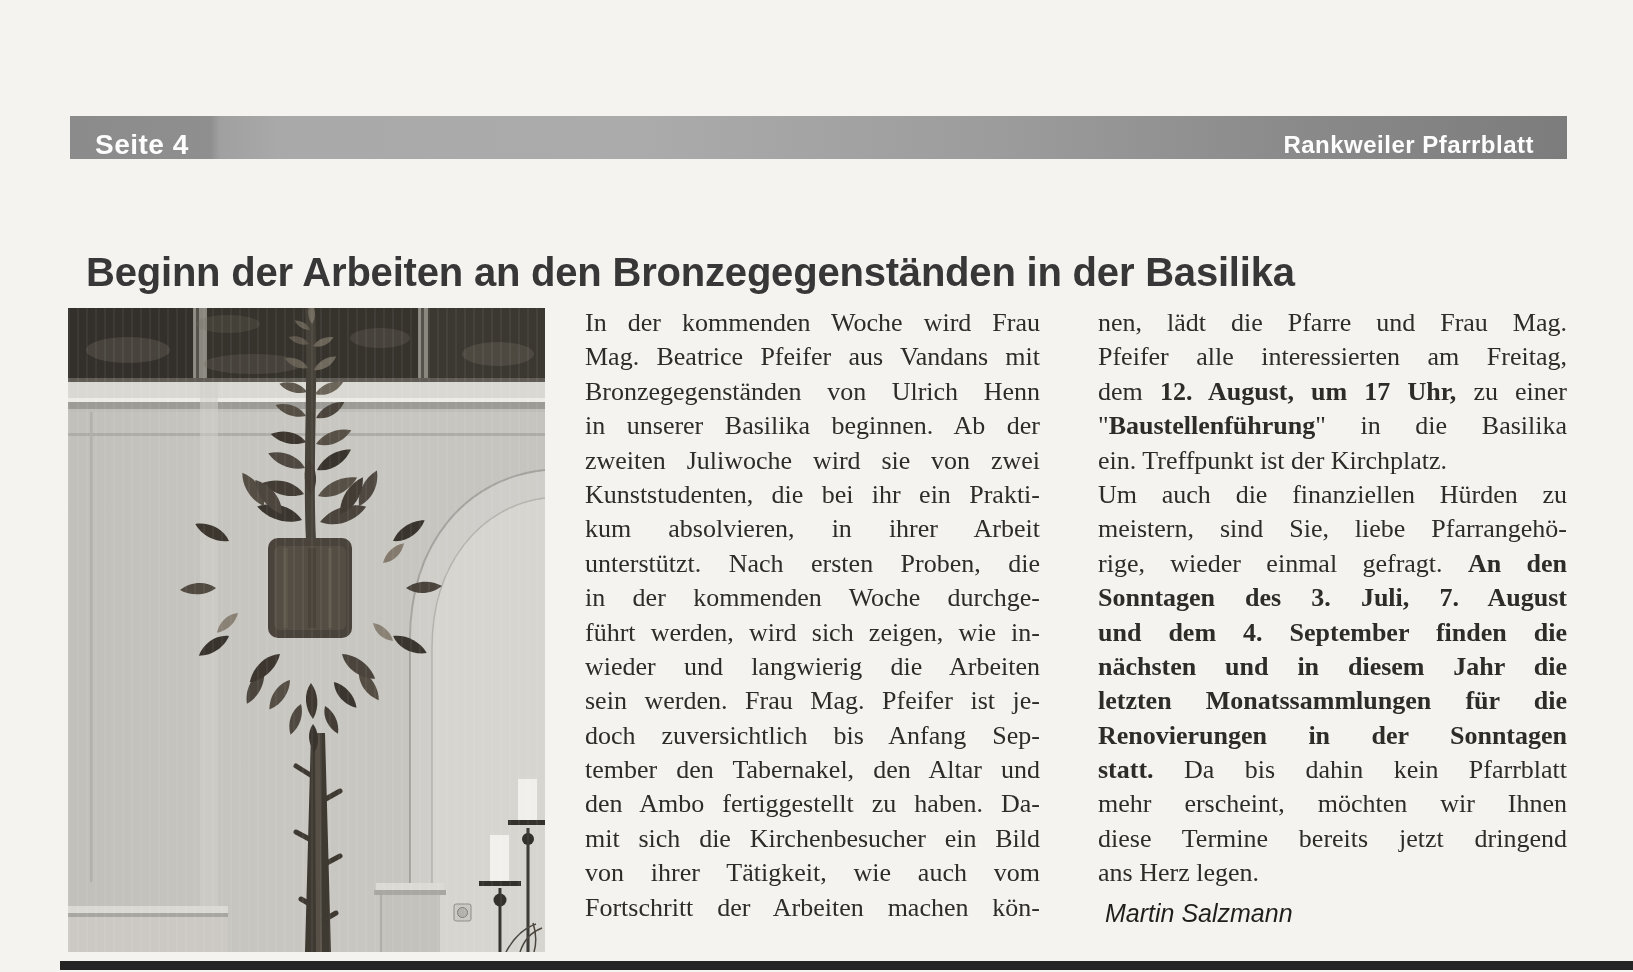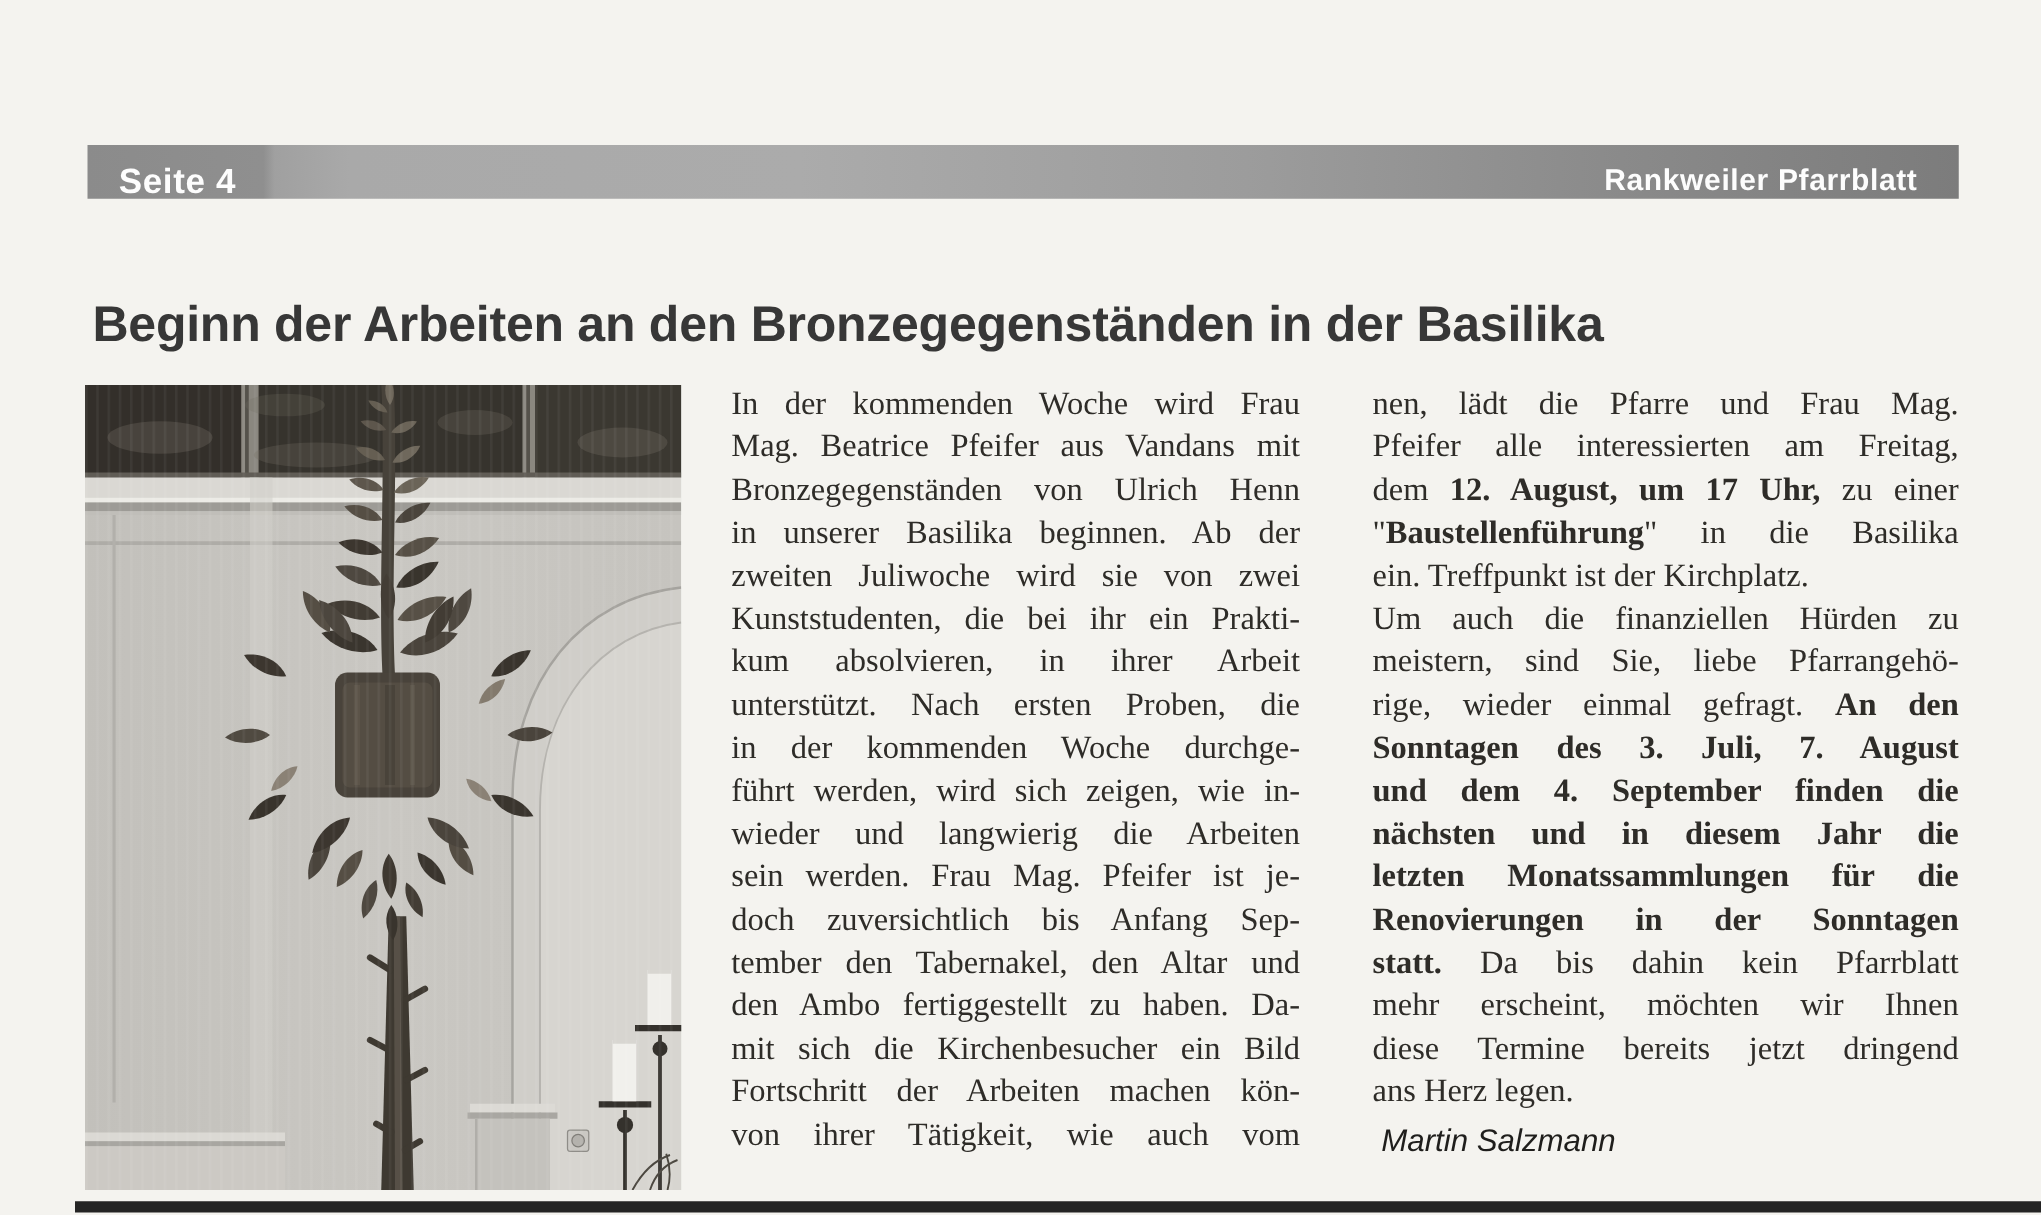--- a/index.html
+++ b/index.html
@@ -28,21 +28,21 @@
     font-family:"Liberation Sans",sans-serif;font-weight:bold;font-size:28px;
     color:var(--bar-text);letter-spacing:.5px;
   }
   .bar .pub{
     position:absolute;right:33px;top:0;line-height:58px;
     font-family:"Liberation Sans",sans-serif;font-weight:bold;font-size:24px;
     color:var(--bar-text);letter-spacing:.5px;
   }
   
   .title{
-    position:absolute;left:74px;top:237px;width:1490px;margin:0;
+    position:absolute;left:74px;top:237px;width:1490px;margin:12px;
     font-family:"Liberation Sans",sans-serif;font-weight:bold;font-size:40px;
     line-height:46px;color:var(--title-text);letter-spacing:-0.2px;white-space:nowrap;
   }
   
   .photo{position:absolute;left:68px;top:308px;width:477px;height:644px;display:block;}
   
   .col{position:absolute;top:306px;font-size:26px;}
   .col1{left:585px;width:455px;}
   .col2{left:1098px;width:469px;}
   .tline{
@@ -231,22 +231,22 @@
       <div class="tline"><span>kum absolvieren, in ihrer Arbeit</span></div>
       <div class="tline"><span>unterstützt. Nach ersten Proben, die</span></div>
       <div class="tline"><span>in der kommenden Woche durchge-</span></div>
       <div class="tline"><span>führt werden, wird sich zeigen, wie in-</span></div>
       <div class="tline"><span>wieder und langwierig die Arbeiten</span></div>
       <div class="tline"><span>sein werden. Frau Mag. Pfeifer ist je-</span></div>
       <div class="tline"><span>doch zuversichtlich bis Anfang Sep-</span></div>
       <div class="tline"><span>tember den Tabernakel, den Altar und</span></div>
       <div class="tline"><span>den Ambo fertiggestellt zu haben. Da-</span></div>
       <div class="tline"><span>mit sich die Kirchenbesucher ein Bild</span></div>
+      <div class="tline"><span>von ihrer Tätigkeit, wie auch vom</span></div>
       <div class="tline"><span>Fortschritt der Arbeiten machen kön-</span></div>
-      <div class="tline"><span>von ihrer Tätigkeit, wie auch vom</span></div>
     </div>
   <div class="col col2">
       <div class="tline"><span>nen, lädt die Pfarre und Frau Mag.</span></div>
       <div class="tline"><span>Pfeifer alle interessierten am Freitag,</span></div>
       <div class="tline"><span>dem </span><span class="b">12. August, um 17 Uhr,</span><span> zu einer</span></div>
       <div class="tline"><span>"</span><span class="b">Baustellenführung</span><span>" in die Basilika</span></div>
       <div class="tline nj"><span>ein. Treffpunkt ist der Kirchplatz.</span></div>
       <div class="tline"><span>Um auch die finanziellen Hürden zu</span></div>
       <div class="tline"><span>meistern, sind Sie, liebe Pfarrangehö-</span></div>
       <div class="tline"><span>rige, wieder einmal gefragt. </span><span class="b">An den</span></div>

